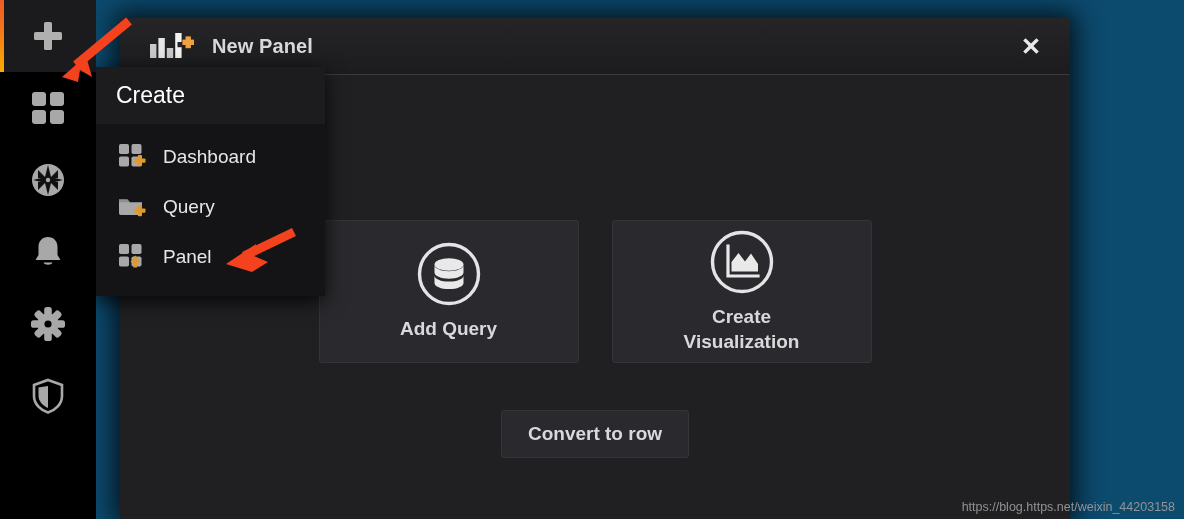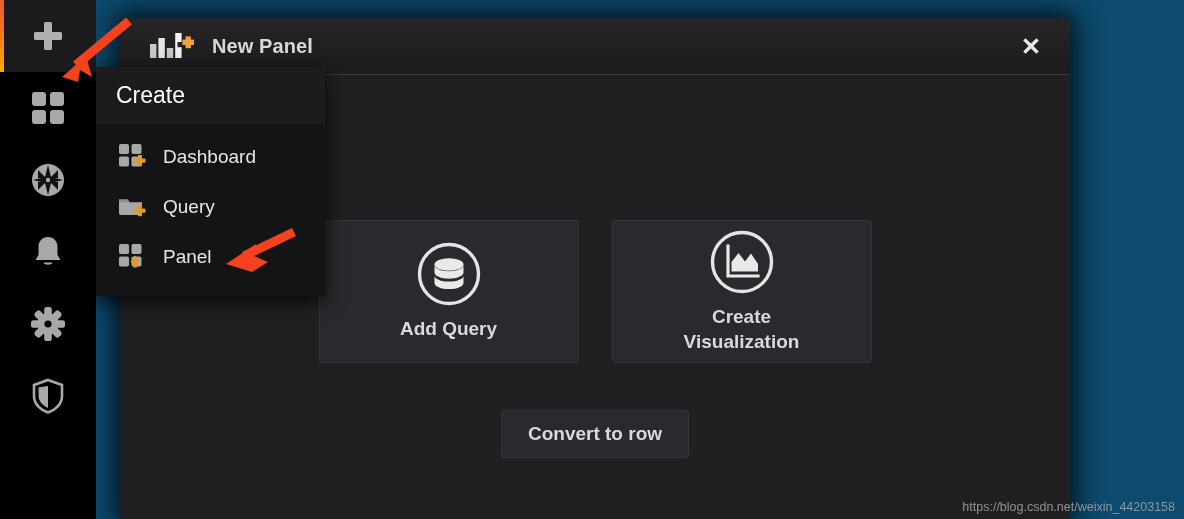--- a/index.html
+++ b/index.html
@@ -307,15 +307,15 @@
     <g>
       <line x1="129" y1="21" x2="76" y2="65" stroke="#f4421e" stroke-width="9" stroke-linecap="butt"></line>
       <polygon points="62,77 86,56 92,77 80,70 78,82" fill="#f4421e"></polygon>
     </g>
     <g>
       <line x1="294" y1="232" x2="244" y2="256" stroke="#f4421e" stroke-width="9" stroke-linecap="butt"></line>
       <polygon points="226,264 256,244 254,256 268,262 252,272" fill="#f4421e"></polygon>
     </g>
   </svg>
 
-  <div id="watermark">https://blog.csdn.net/weixin_44203158</div>
+  <div id="watermark">https://blog.https.net/weixin_44203158</div>
 
 </div>
 
 </body></html>

